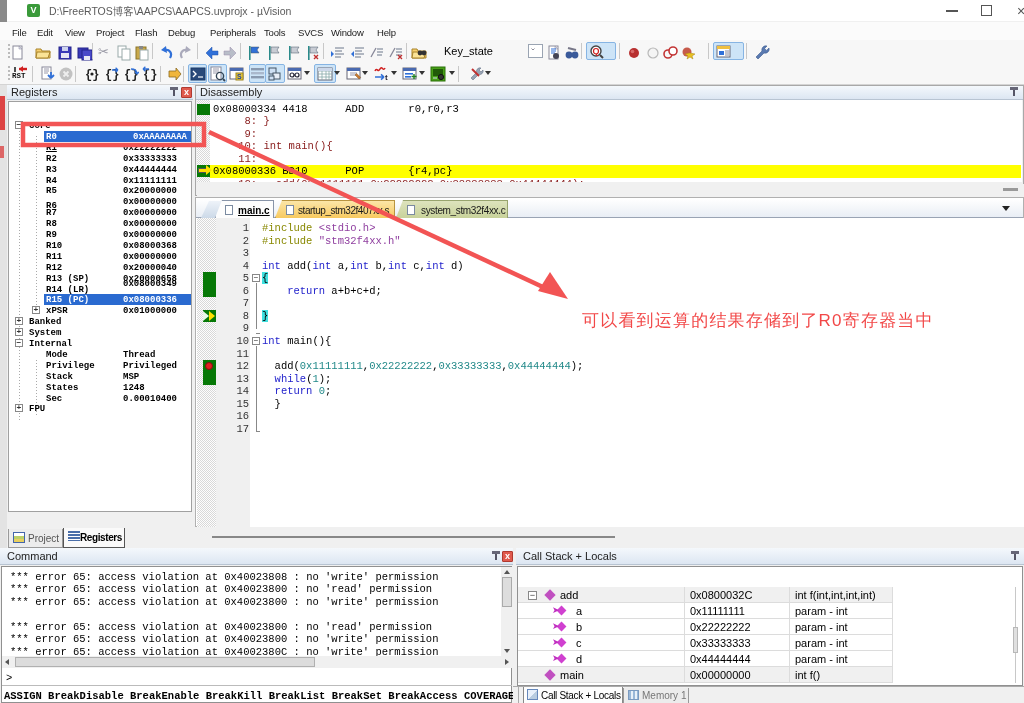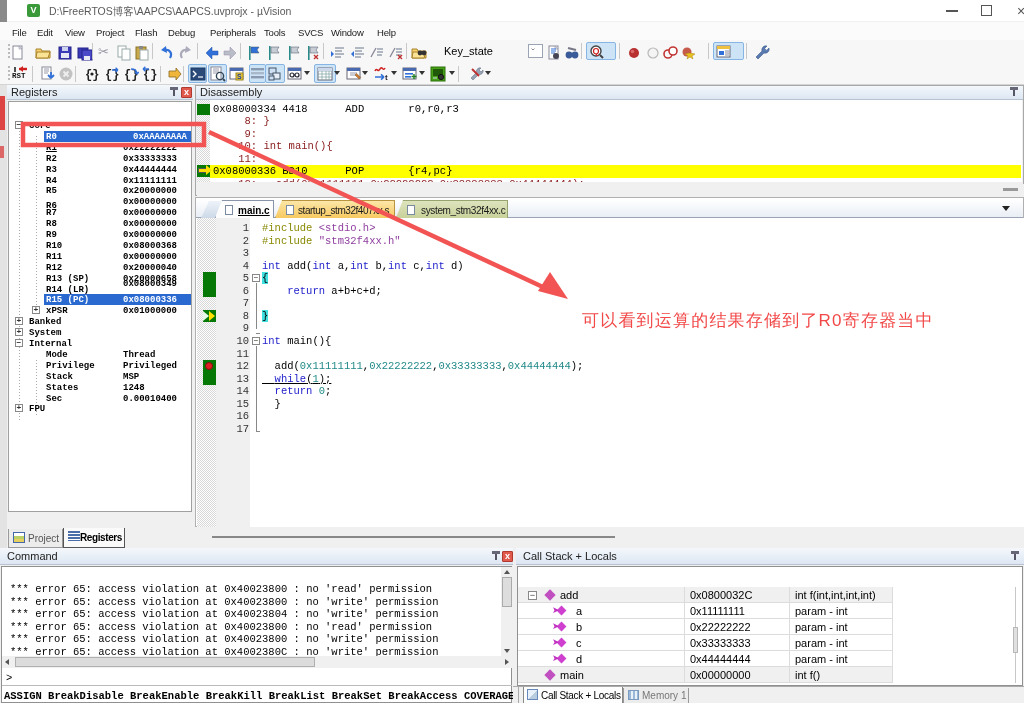--- a/index.html
+++ b/index.html
@@ -480,21 +480,21 @@
         <div class="abs mono" style="left:65px;top:91.85000000000001px;font-size:10.5px;color:#000;white-space:pre;"><span style="background:#40e0e0">}</span></div>
         <div class="abs mono" style="left:36px;top:104.4px;width:16px;text-align:right;font-size:10.5px;color:#333;">9</div>
         <div class="abs mono" style="left:65px;top:104.4px;font-size:10.5px;color:#000;white-space:pre;"></div>
         <div class="abs mono" style="left:36px;top:116.95px;width:16px;text-align:right;font-size:10.5px;color:#333;">10</div>
         <div class="abs mono" style="left:65px;top:116.95px;font-size:10.5px;color:#000;white-space:pre;"><span style="color:#2222cc">int</span> main(){</div>
         <div class="abs mono" style="left:36px;top:129.5px;width:16px;text-align:right;font-size:10.5px;color:#333;">11</div>
         <div class="abs mono" style="left:65px;top:129.5px;font-size:10.5px;color:#000;white-space:pre;"></div>
         <div class="abs mono" style="left:36px;top:142.05px;width:16px;text-align:right;font-size:10.5px;color:#333;">12</div>
         <div class="abs mono" style="left:65px;top:142.05px;font-size:10.5px;color:#000;white-space:pre;">  add(<span style="color:#208888">0x11111111</span>,<span style="color:#208888">0x22222222</span>,<span style="color:#208888">0x33333333</span>,<span style="color:#208888">0x44444444</span>);</div>
         <div class="abs mono" style="left:36px;top:154.60000000000002px;width:16px;text-align:right;font-size:10.5px;color:#333;">13</div>
-        <div class="abs mono" style="left:65px;top:154.60000000000002px;font-size:10.5px;color:#000;white-space:pre;text-decoration:underline;">  <span style="color:#2222cc">while</span>(<span style="color:#208888">1</span>);</div>
+        <div class="abs mono" style="left:65px;top:154.60000000000002px;font-size:10.5px;color:#000;white-space:pre;">  <span style="color:#2222cc">while</span>(<span style="color:#208888">1</span>);</div>
         <div class="abs mono" style="left:36px;top:167.15px;width:16px;text-align:right;font-size:10.5px;color:#333;">14</div>
         <div class="abs mono" style="left:65px;top:167.15px;font-size:10.5px;color:#000;white-space:pre;">  <span style="color:#2222cc">return</span> <span style="color:#208888">0</span>;</div>
         <div class="abs mono" style="left:36px;top:179.70000000000002px;width:16px;text-align:right;font-size:10.5px;color:#333;">15</div>
         <div class="abs mono" style="left:65px;top:179.70000000000002px;font-size:10.5px;color:#000;white-space:pre;">  }</div>
         <div class="abs mono" style="left:36px;top:192.25px;width:16px;text-align:right;font-size:10.5px;color:#333;">16</div>
         <div class="abs mono" style="left:65px;top:192.25px;font-size:10.5px;color:#000;white-space:pre;"></div>
         <div class="abs mono" style="left:36px;top:204.8px;width:16px;text-align:right;font-size:10.5px;color:#333;">17</div>
         <div class="abs mono" style="left:65px;top:204.8px;font-size:10.5px;color:#000;white-space:pre;"></div>
         <div class="abs" style="left:6px;top:54.2px;width:13px;height:25.1px;background:#067806;"></div>
         <div class="abs" style="left:6px;top:91.85000000000001px;width:13px;height:12.55px;background:#067806;"></div>
@@ -515,23 +515,23 @@
 <div class="abs" style="left:212px;top:536px;width:403px;height:2px;background:#888;"></div>
 
 <div class="abs" style="left:0;top:548px;width:513px;height:155px;background:#f0f0f0;padding-left:32px;">
   <div class="abs phead" style="left:0;top:0;width:513px;height:17px;">
     <span class="abs" style="left:7px;top:2px;font-size:11px;color:#222;">Command</span>
     <span class="pin" style="left:492px;top:3px;"></span>
     <span class="redx" style="left:502px;top:3px;">x</span>
   </div>
   <div class="abs" style="left:1px;top:18px;width:511px;height:137px;background:#fff;border:1px solid #909090;">
     <div id="cmdlines" class="abs mono" style="left:2px;top:2px;width:495px;height:90px;font-size:10.5px;color:#000;">
+        <div class="abs" style="left:6px;top:1.5px;white-space:pre;">*** error 65: access violation at 0x40023808 : no 'write' permission</div>
         <div class="abs" style="left:6px;top:14.05px;white-space:pre;">*** error 65: access violation at 0x40023800 : no 'read' permission</div>
         <div class="abs" style="left:6px;top:26.6px;white-space:pre;">*** error 65: access violation at 0x40023800 : no 'write' permission</div>
-        <div class="abs" style="left:6px;top:39.150000000000006px;white-space:pre;">*** error 65: access violation at 0x40023804 : no 'write' permission</div>
         <div class="abs" style="left:6px;top:51.7px;white-space:pre;">*** error 65: access violation at 0x40023800 : no 'read' permission</div>
         <div class="abs" style="left:6px;top:64.25px;white-space:pre;">*** error 65: access violation at 0x40023800 : no 'write' permission</div>
         <div class="abs" style="left:6px;top:76.80000000000001px;white-space:pre;">*** error 65: access violation at 0x4002380C : no 'write' permission</div>
       </div>
 
     <div class="abs" style="left:499px;top:0;width:11px;height:89px;background:#f0f0f0;">
       <div class="abs" style="left:3px;top:3px;width:0;height:0;border-left:3px solid transparent;border-right:3px solid transparent;border-bottom:4px solid #555;"></div>
       <div class="abs" style="left:3px;bottom:3px;width:0;height:0;border-left:3px solid transparent;border-right:3px solid transparent;border-top:4px solid #555;"></div>
       <div class="abs" style="left:1px;top:10px;width:10px;height:30px;background:#ddd;border:1px solid #aaa;"></div>
     </div>

